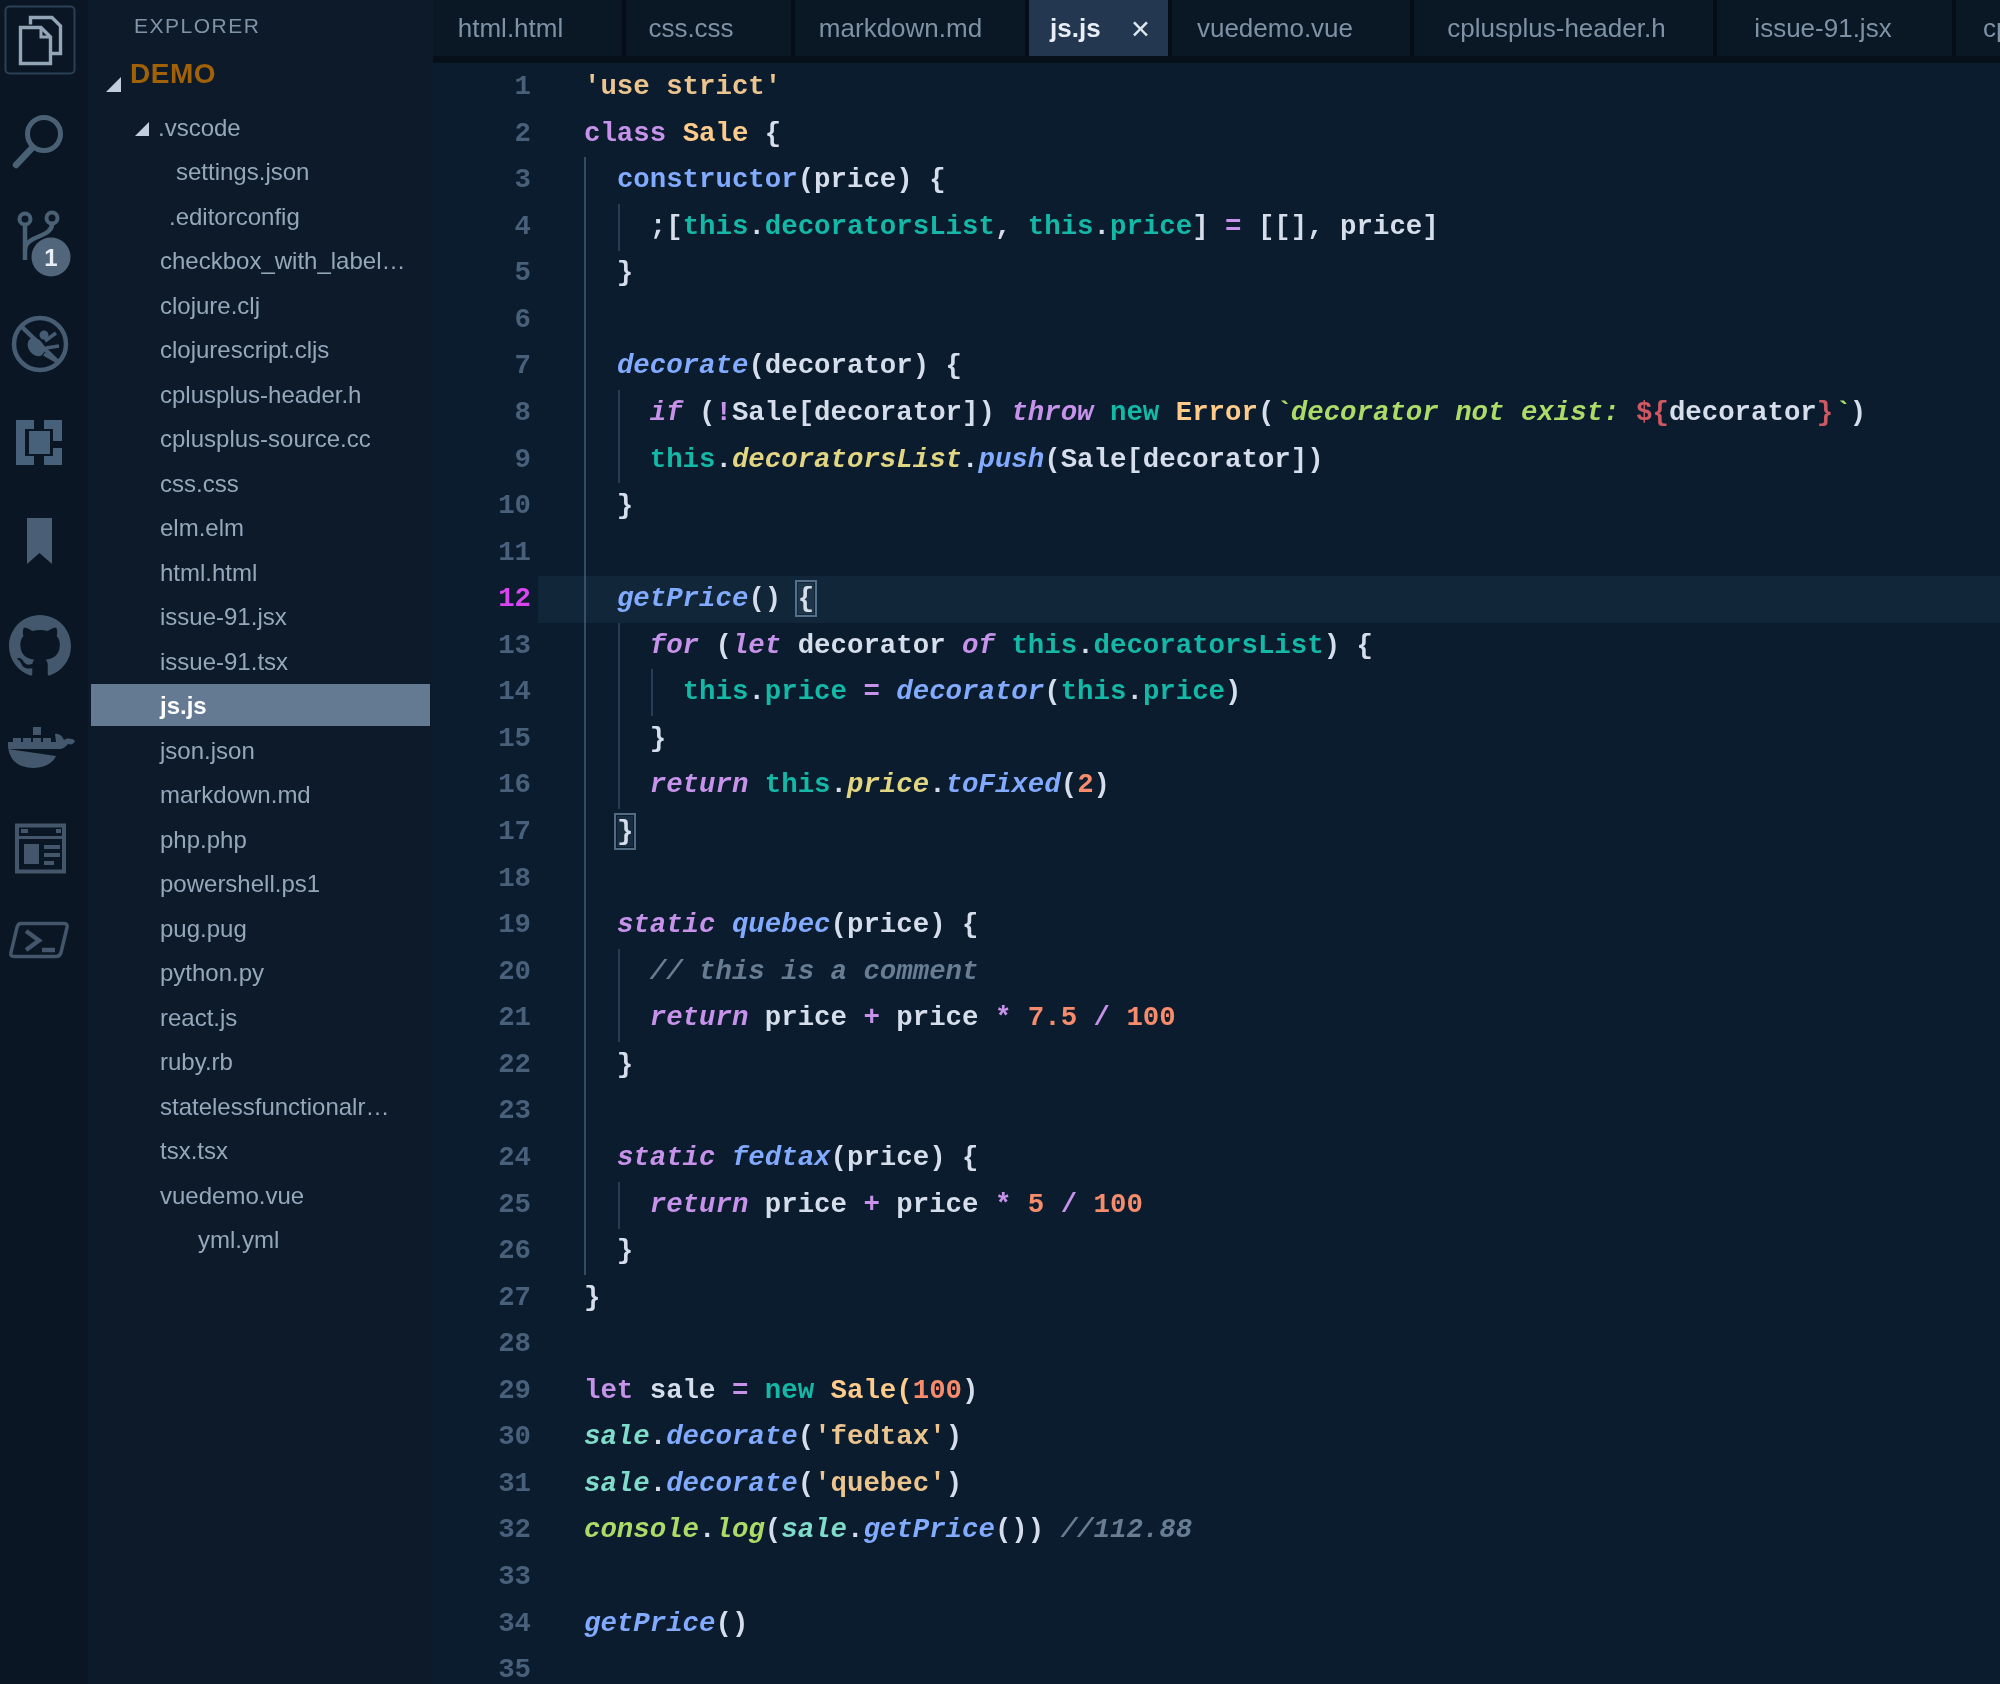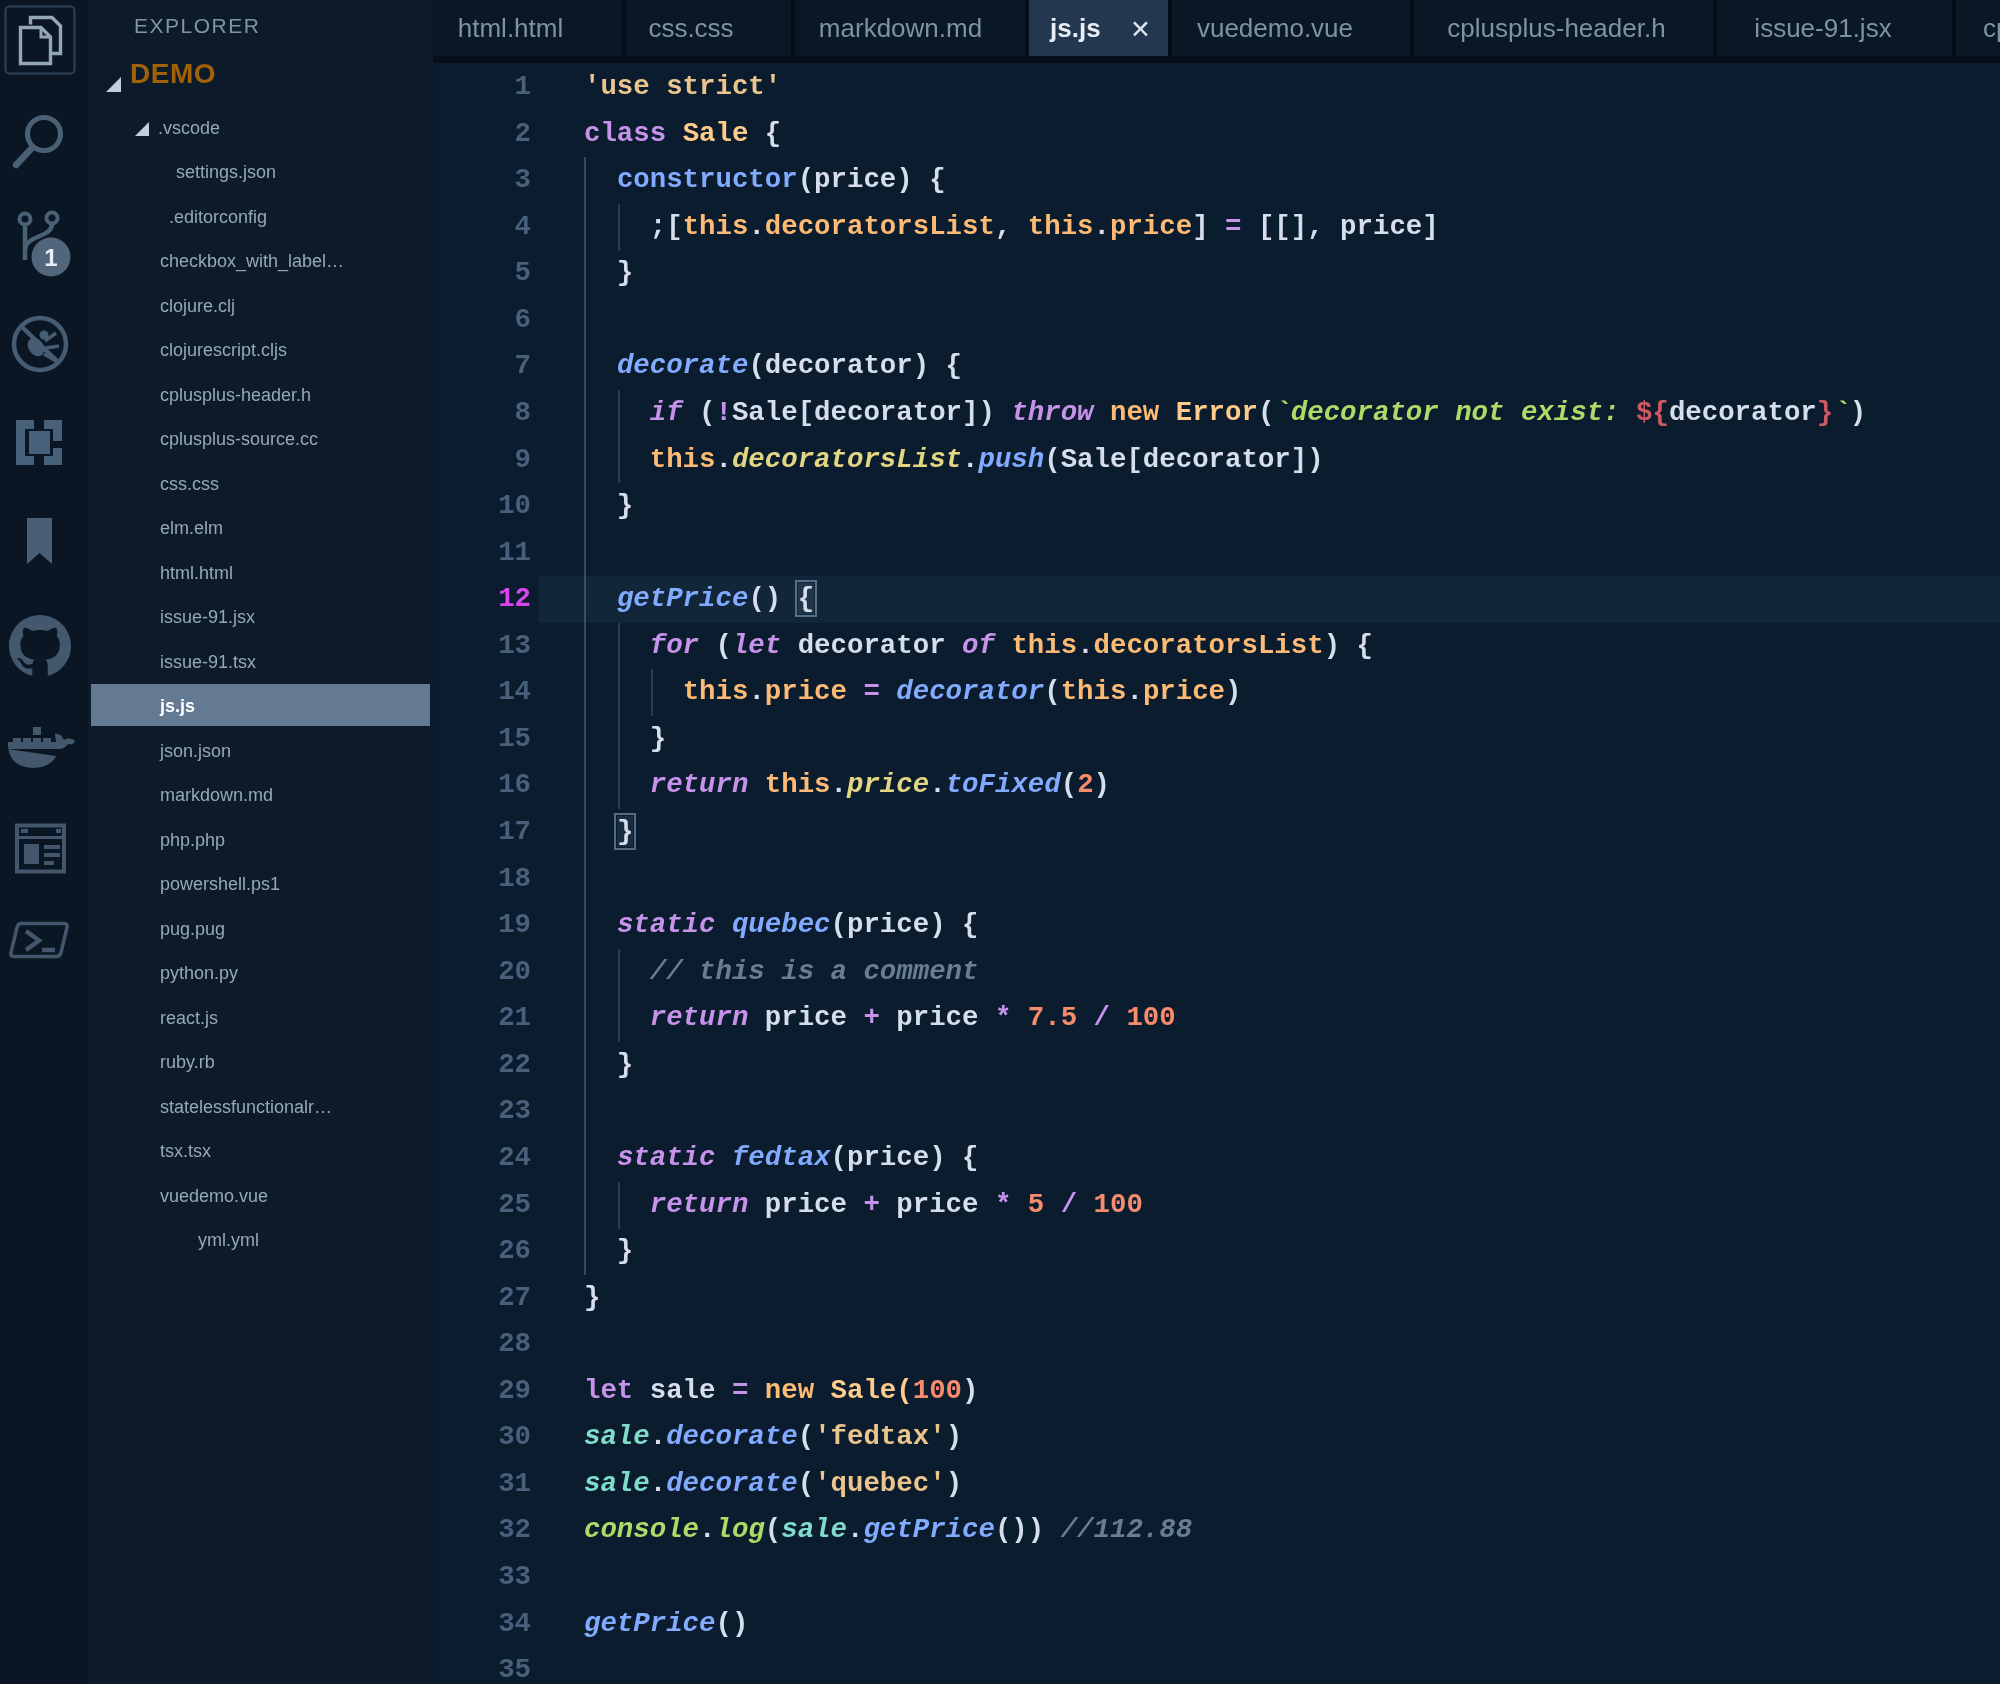--- a/index.html
+++ b/index.html
@@ -4,31 +4,31 @@
 <style>
   html,body{margin:0;padding:0;}
   body{width:2000px;height:1684px;overflow:hidden;position:relative;background:#0a1c2e;font-family:"Liberation Sans",sans-serif;}
   .abar{position:absolute;left:0;top:0;width:88px;height:1684px;background:#0a1623;}
   .sbar{position:absolute;left:88px;top:0;width:345px;height:1684px;background:#0c1a2a;}
   .tabstrip{position:absolute;left:433px;top:0;width:1567px;height:56px;background:#081321;}
   .understrip{position:absolute;left:433px;top:56px;width:1567px;height:7px;background:#071019;}
   .tab{position:absolute;top:0;height:56px;background:#0a1724;color:#7e92a6;font-size:26px;line-height:56px;text-align:center;box-sizing:border-box;border-right:4px solid #050e18;}
   .tab.active{background:#243750;color:#e8eef5;font-weight:bold;}
   .explorer{position:absolute;left:134px;top:14px;font-size:21px;letter-spacing:1.5px;color:#8094a8;}
-  .row{position:absolute;height:44px;line-height:44px;font-size:18px;color:#95a8ba;white-space:nowrap;}
+  .row{position:absolute;height:44px;line-height:44px;font-size:24px;color:#95a8ba;white-space:nowrap;}
   .selrow{position:absolute;left:91px;width:339px;height:42px;background:#647a92;}
   .gutter{position:absolute;left:433px;top:64px;width:98px;margin:0;text-align:right;font:bold 27.4px/46.56px "Liberation Mono",monospace;color:#48607a;}
   .code{position:absolute;left:584px;top:64px;margin:0;font:bold 27.4px/46.56px "Liberation Mono",monospace;color:#d6deeb;white-space:pre;}
   .curline{position:absolute;left:538px;top:576px;width:1462px;height:47px;background:#112639;}
   .guide{position:absolute;width:2px;background:rgba(100,132,163,0.33);}
   .p{color:#c792ea;}
   .pi{color:#c792ea;font-style:italic;}
   .b{color:#82aaff;font-style:italic;}
   .bu{color:#82aaff;}
-  .t{color:#fdba74;}
+  .t{color:#14b8a6;}
   .ti{color:#7fdbca;font-style:italic;}
   .s{color:#ecc48d;}
   .g{color:#ffcb8b;}
   .l{color:#addb67;font-style:italic;}
   .o{color:#f78c6c;}
   .r{color:#cf5862;}
   .c{color:#687d92;font-style:italic;}
   .y{color:#e2d682;font-style:italic;}
   .bx{outline:2px solid rgba(130,160,190,0.6);outline-offset:1px;background:rgba(140,170,200,0.12);}
   .num12{color:#d946ef;font-weight:bold;margin-top:24px;}

